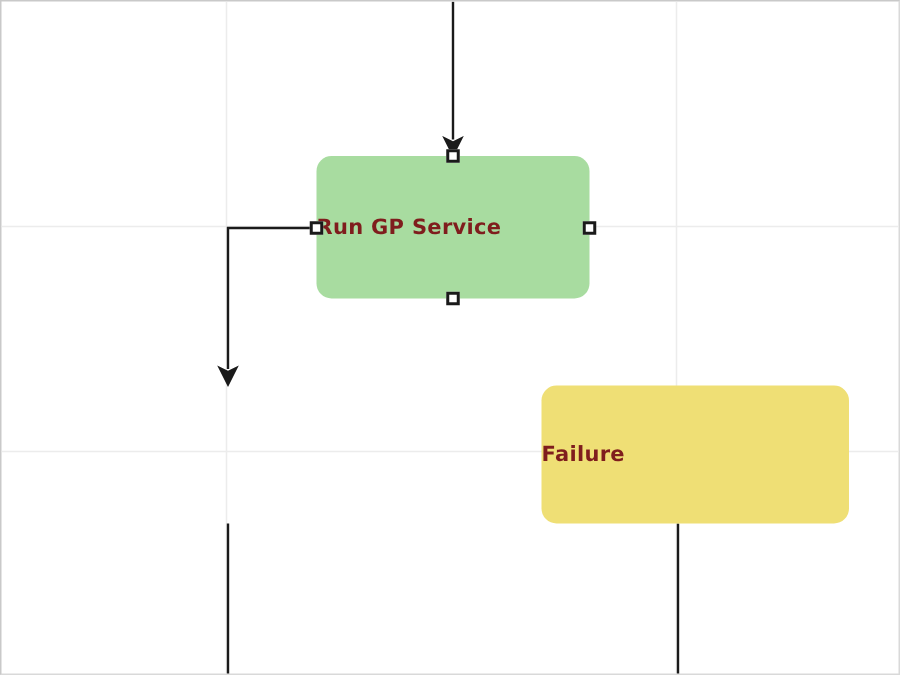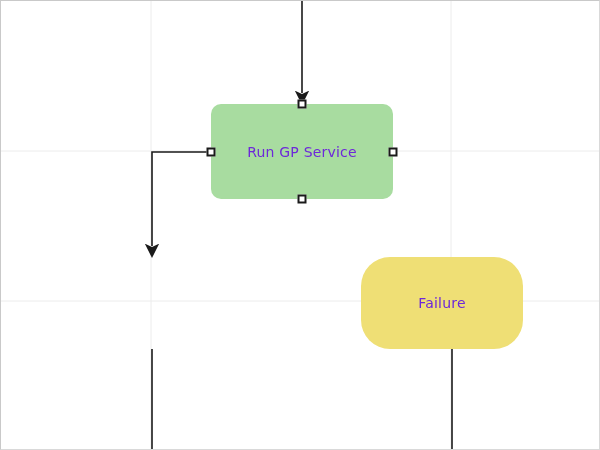--- a/index.html
+++ b/index.html
@@ -33,25 +33,25 @@
     width: 600px;
     height: 450px;
     pointer-events: none;
   }
   .node {
     position: absolute;
     box-sizing: border-box;
     border-radius: 10px;
     display: flex;
     align-items: center;
-    justify-content: center;
-    color: #6d28d9;
+    justify-content: flex-start;
+    color: #7f1d1d;
     font-size: 14px;
     font-family: "DejaVu Sans", sans-serif;
-    font-weight: 400;
+    font-weight: 700;
     letter-spacing: 0.2px;
     user-select: none;
   }
   .node-label {
     pointer-events: none;
     white-space: nowrap;
   }
   .handle {
     position: absolute;
     width: 9px;
@@ -96,17 +96,17 @@
 
   <div class="node" id="node-run-gp-service" style="left:210px; top:103px; width:182px; height:95px; background:#a8dca0;">
     <span class="node-label">Run GP Service</span>
     <span class="handle top"></span>
     <span class="handle left"></span>
     <span class="handle right"></span>
     <span class="handle bottom"></span>
   </div>
 
 
-  <div class="node" id="node-failure" style="left:360px; top:256px; width:162px; height:92px; background:#efdf75;border-radius:29px;">
+  <div class="node" id="node-failure" style="left:360px; top:256px; width:205px; height:92px; background:#efdf75;">
     <span class="node-label">Failure</span>
   </div>
 
 </div>
 
 </body></html>

